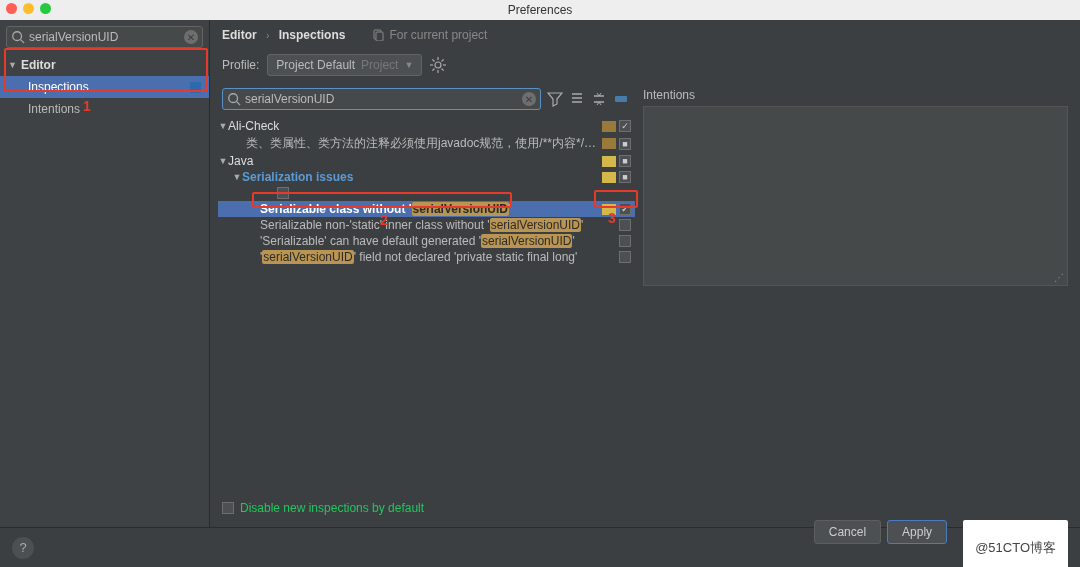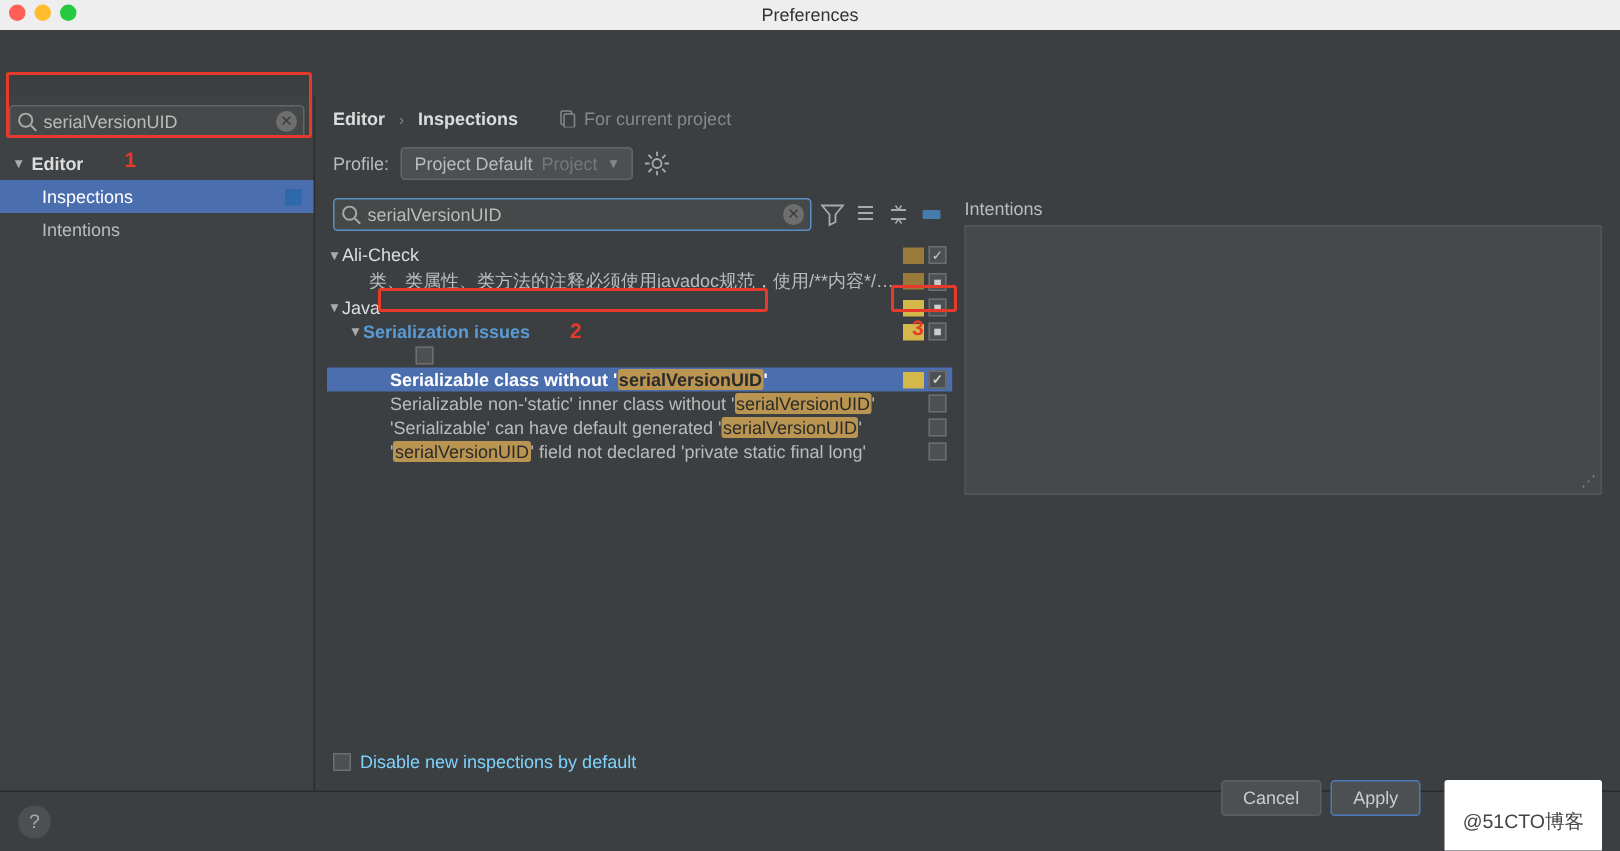--- a/index.html
+++ b/index.html
@@ -2,21 +2,21 @@
 <html><head>
 <meta charset="utf-8">
 <style>
 * { box-sizing: border-box; margin: 0; padding: 0; font-family: -apple-system, "Helvetica Neue", Arial, sans-serif; }
 body { background: #3c3f41; color: #bbbbbb; font-size: 12px; width: 1080px; height: 567px; overflow: hidden; position: relative; }
 .window { width: 1080px; height: 567px; display: flex; flex-direction: column; }
 .titlebar { height: 20px; background: #eeeeee; display: flex; align-items: center; justify-content: center; position: relative; font-size: 12px; color: #333; }
 .traffic { position: absolute; left: 6px; top: 3px; display: flex; gap: 6px; }
 .traffic span { width: 11px; height: 11px; border-radius: 50%; display: inline-block; }
 .dot-red { background:#ff5f56; } .dot-yellow { background:#ffbd2e; } .dot-green { background:#27c93f; }
-.body { flex:1; display:flex; background:#3c3f41;margin-top:44px; }
+.body { flex:1; display:flex; background:#3c3f41; }
 .sidebar { width:210px; background:#3f4244; display:flex; flex-direction:column; border-right:1px solid #2b2b2b; }
 .search-wrap { padding:6px; }
 .search { display:flex; align-items:center; background:#45494a; border:1px solid #646464; border-radius:3px; padding:2px 4px; height:22px; }
 .sicon { width:14px; height:14px; margin-right:4px; }
 .search input { flex:1; background:transparent; border:none; outline:none; color:#bbb; font-size:12px; }
 .clear { width:14px; height:14px; border-radius:50%; background:#6e6e6e; color:#3b3b3b; font-size:10px; display:flex; align-items:center; justify-content:center; cursor:pointer; }
 .tree-category { padding:4px 8px; color:#ddd; display:flex; align-items:center; font-weight:bold; }
 .tree-category .arrow { margin-right:4px; font-size:9px; color:#aaa; }
 .tree-item { padding:4px 8px 4px 28px; color:#bbb; cursor:pointer; display:flex; align-items:center; justify-content:space-between; }
 .tree-item.selected { background:#4b6eaf; color:#fff; }
@@ -50,21 +50,21 @@
 .sev.yellow { background:#d4b84a; }
 .chk { width:12px; height:12px; background:#4c5052; border:1px solid #6e6e6e; display:flex; align-items:center; justify-content:center; font-size:9px; color:#ccc; cursor:pointer; }
 .chk.on::after { content:"✓"; }
 .row.sel { background:#4b6eaf;font-weight:bold; }
 .row.sel .label { color:#fff; }
 .hl { background:#ba9551; color:#2b2b2b; padding:0 1px; border-radius:2px; }
 .right-panel { flex:1; padding:0 12px 0 8px; }
 .desc-label { color:#bbb; margin-bottom:4px; padding-top:2px; }
 .desc-box { background:#45494a; border:1px solid #555; height:180px; position:relative; }
 .resize { position:absolute; right:3px; bottom:2px; font-size:10px; color:#888; }
-.bottom-opt { padding:6px 12px 12px; display:flex; align-items:center; gap:6px; color:#7dd3fc; }
+.bottom-opt { padding:6px 12px 12px; display:flex; align-items:center; gap:6px; color:#22c55e; }
 .footer { height:40px; background:#3c3f41; border-top:1px solid #2b2b2b; display:flex; align-items:center; padding:0 12px; }
 .help { width:22px; height:22px; border-radius:50%; background:#4c5052; color:#aaa; display:flex; align-items:center; justify-content:center; font-size:13px; cursor:pointer; }
 .footer-right { margin-left:auto; display:flex; gap:6px; align-items:flex-start; }
 .btn { background:#4c5052; border:1px solid #5e5e5e; color:#ccc; padding:4px 14px; font-size:12px; cursor:pointer; border-radius:3px; }
 .btn.primary { border:1px solid #4a7bbf; }
 .watermark { background:#fff; color:#444; font-size:13px; padding:19px 12px; border-radius:2px; margin-left:10px; }
 .annot { position:absolute; border:2px solid #e63a2a; pointer-events:none; z-index:500; border-radius:2px; }
 .annot-label { position:absolute; color:#e63a2a; font-size:14px; font-weight:bold; z-index:501; }
 </style>
 </head>

